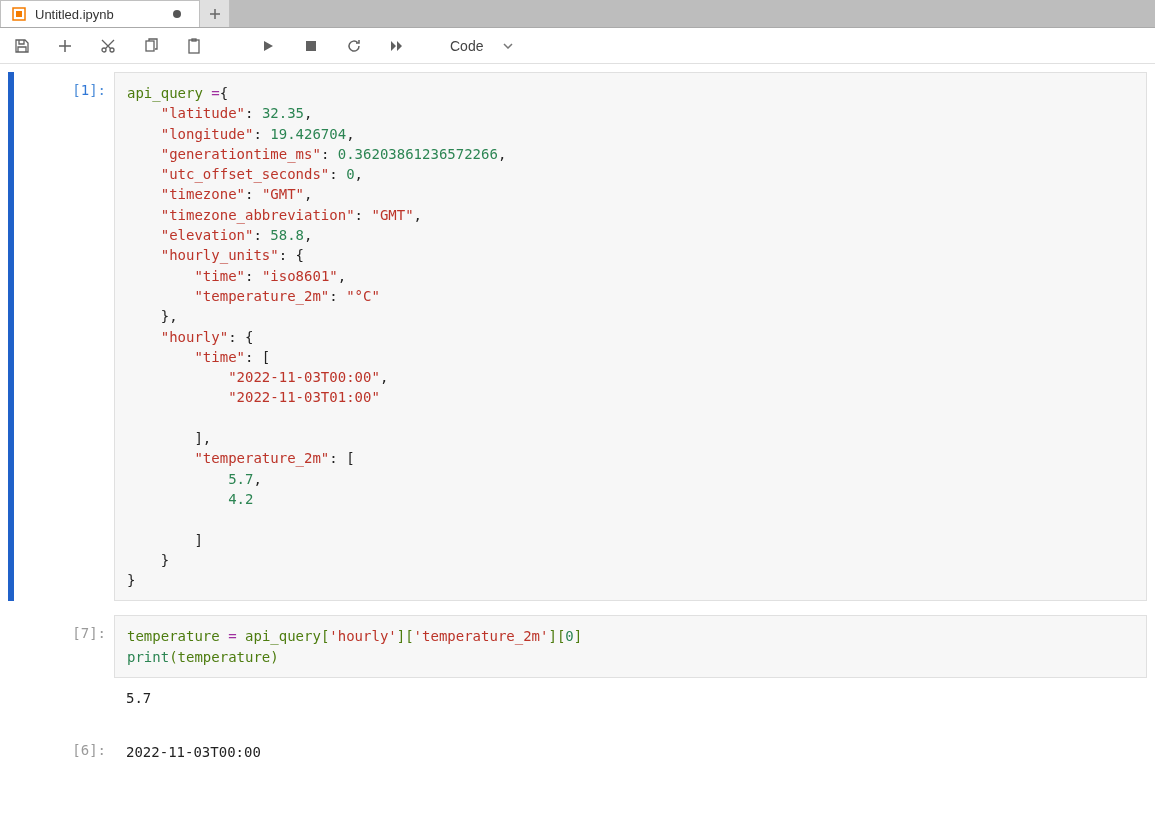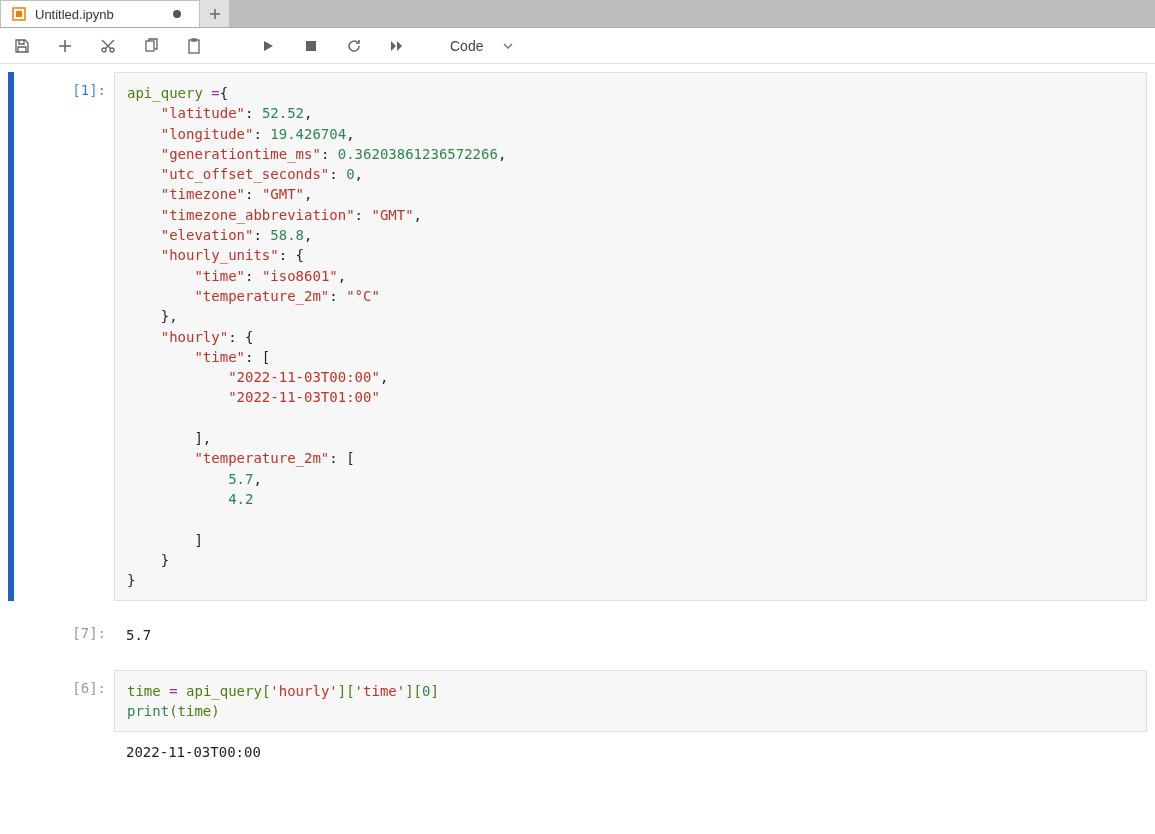--- a/index.html
+++ b/index.html
@@ -116,21 +116,21 @@
       </svg>
   </span>
 </div>
 
 <div class="notebook" id="notebook">
     <div class="cell selected">
       <div class="gutter"></div>
       <div class="prompt"><span class="bracket">[</span><span class="exec">1</span><span class="bracket">]:</span></div>
       <div class="cellbody">
         <div class="code-area"><span class="s-name">api_query </span><span class="s-op">=</span><span class="s-punc">{</span>
-    <span class="s-str">"latitude"</span><span class="s-punc">: </span><span class="s-num">52.52</span><span class="s-punc">,</span>
+    <span class="s-str">"latitude"</span><span class="s-punc">: </span><span class="s-num">32.35</span><span class="s-punc">,</span>
     <span class="s-str">"longitude"</span><span class="s-punc">: </span><span class="s-num">19.426704</span><span class="s-punc">,</span>
     <span class="s-str">"generationtime_ms"</span><span class="s-punc">: </span><span class="s-num">0.36203861236572266</span><span class="s-punc">,</span>
     <span class="s-str">"utc_offset_seconds"</span><span class="s-punc">: </span><span class="s-num">0</span><span class="s-punc">,</span>
     <span class="s-str">"timezone"</span><span class="s-punc">: </span><span class="s-str">"GMT"</span><span class="s-punc">,</span>
     <span class="s-str">"timezone_abbreviation"</span><span class="s-punc">: </span><span class="s-str">"GMT"</span><span class="s-punc">,</span>
     <span class="s-str">"elevation"</span><span class="s-punc">: </span><span class="s-num">58.8</span><span class="s-punc">,</span>
     <span class="s-str">"hourly_units"</span><span class="s-punc">: {</span>
         <span class="s-str">"time"</span><span class="s-punc">: </span><span class="s-str">"iso8601"</span><span class="s-punc">,</span>
         <span class="s-str">"temperature_2m"</span><span class="s-punc">: </span><span class="s-str">"°C"</span>
     <span class="s-punc">},</span>
@@ -146,25 +146,25 @@
 
         <span class="s-punc">]</span>
     <span class="s-punc">}</span>
 <span class="s-punc">}</span></div>
       </div>
     </div>
     <div class="cell">
       <div class="gutter"></div>
       <div class="prompt"><span class="bracket">[</span><span class="exec">7</span><span class="bracket">]:</span></div>
       <div class="cellbody">
+        <div class="code-area"><span class="s-name">temperature </span><span class="s-op">=</span><span class="s-name"> api_query[</span><span class="s-str">'hourly'</span><span class="s-name">][</span><span class="s-str">'temperature_2m'</span><span class="s-name">][</span><span class="s-num">0</span><span class="s-name">]</span>
+<span class="s-fn">print</span><span class="s-name">(temperature)</span></div>
         <div class="output">5.7</div>
       </div>
     </div>
     <div class="cell">
       <div class="gutter"></div>
       <div class="prompt"><span class="bracket">[</span><span class="exec">6</span><span class="bracket">]:</span></div>
       <div class="cellbody">
-        <div class="code-area"><span class="s-name">time </span><span class="s-op">=</span><span class="s-name"> api_query[</span><span class="s-str">'hourly'</span><span class="s-name">][</span><span class="s-str">'time'</span><span class="s-name">][</span><span class="s-num">0</span><span class="s-name">]</span>
-<span class="s-fn">print</span><span class="s-name">(time)</span></div>
         <div class="output">2022-11-03T00:00</div>
       </div>
     </div>
   </div>
 
 </body></html>

